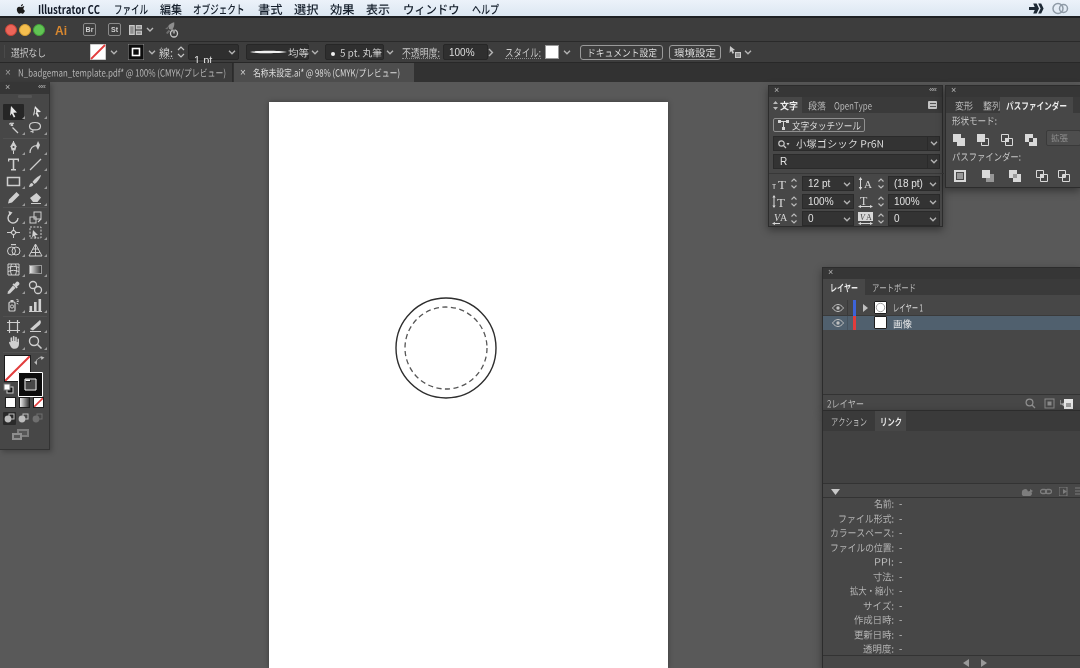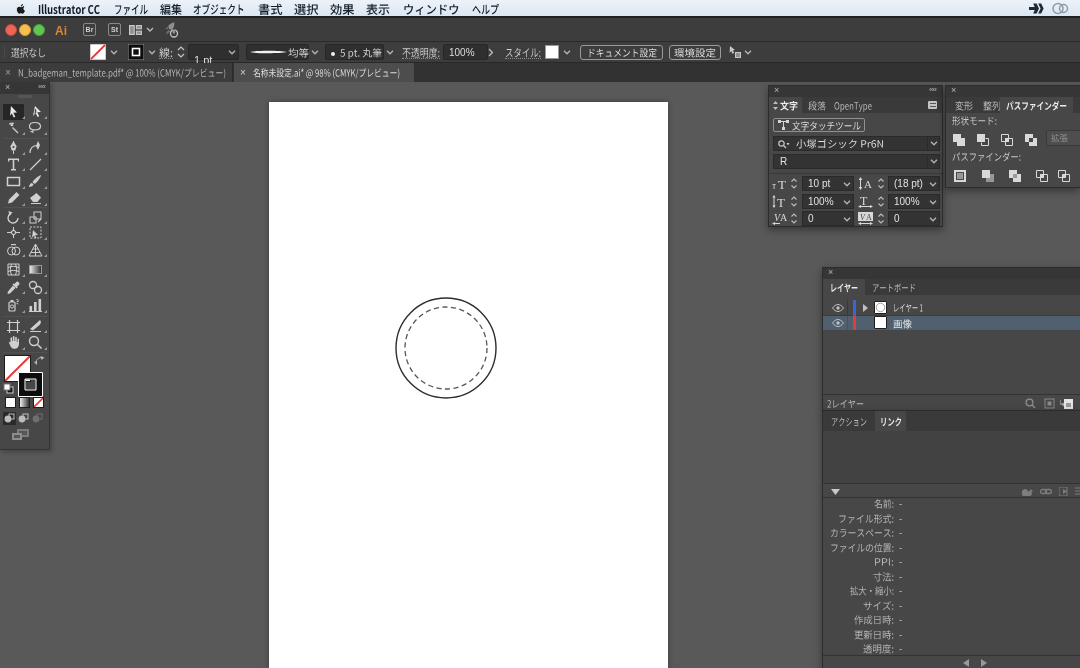--- a/index.html
+++ b/index.html
@@ -640,21 +640,21 @@
         <div class="abs" style="left:3px;top:91px">
           <svg width="17" height="13" viewBox="0 0 17 13">
             <text x="0" y="12" font-family="Liberation Sans" font-size="9" fill="#d8d8d8">т</text>
             <text x="6" y="12" font-family="Liberation Serif" font-size="13" fill="#d8d8d8">T</text>
           </svg>
         </div>
         <svg class="abs" style="left:21px;top:92px" width="8" height="11" viewBox="0 0 8 11">
           <path fill="none" stroke="#bdbdbd" stroke-width="1.1" d="M1.5 3.5L4 1 6.5 3.5M1.5 7.5L4 10 6.5 7.5"></path>
         </svg>
         <div class="field" style="left:33px;top:90px;width:52px;height:15px">
-          <div class="t" style="left:5px;top:0;height:13px;font-size:10px;color:#e0e0e0">10 pt</div>
+          <div class="t" style="left:5px;top:0;height:13px;font-size:10px;color:#e0e0e0">12 pt</div>
           <svg class="abs" style="right:2px;top:5px" width="8" height="5" viewBox="0 0 8 5">
             <path fill="none" stroke="#b5b5b5" stroke-width="1.3" d="M1 .8l3 3 3-3"></path>
           </svg>
         </div>
         <div class="abs" style="left:89px;top:91px">
           <svg width="17" height="13" viewBox="0 0 17 13">
             <path fill="none" stroke="#d8d8d8" d="M2.5 1v11"></path>
             <path fill="#d8d8d8" d="M2.5 0L.7 3h3.6zM2.5 13L.7 10h3.6z"></path>
             <text x="6" y="11" font-family="Liberation Serif" font-size="11" fill="#d8d8d8">A</text>
           </svg>

